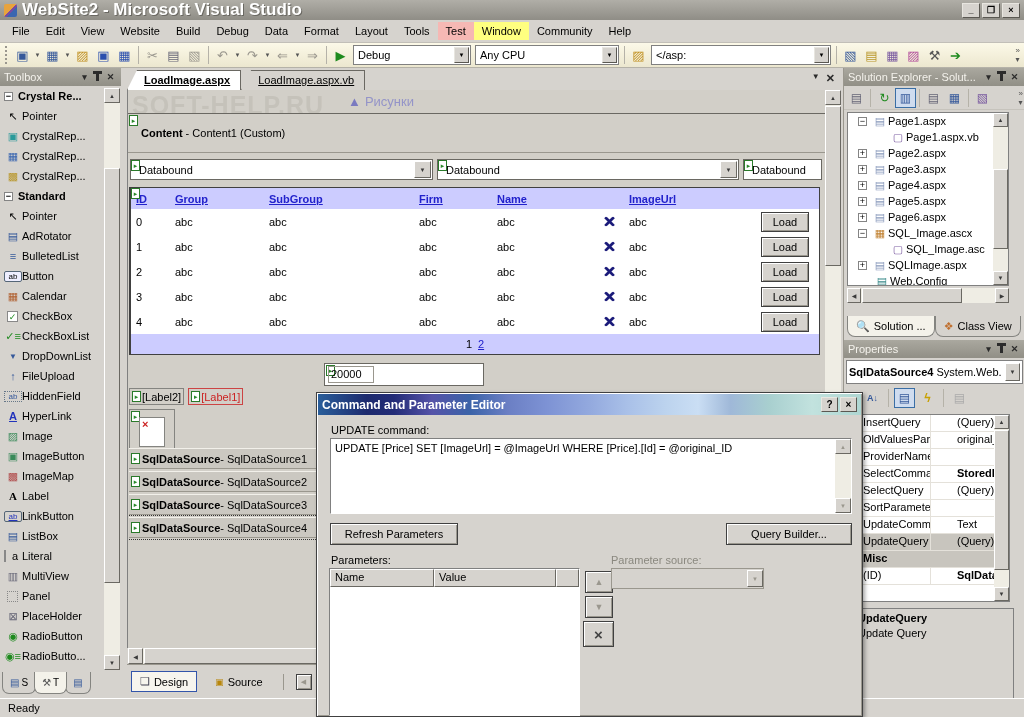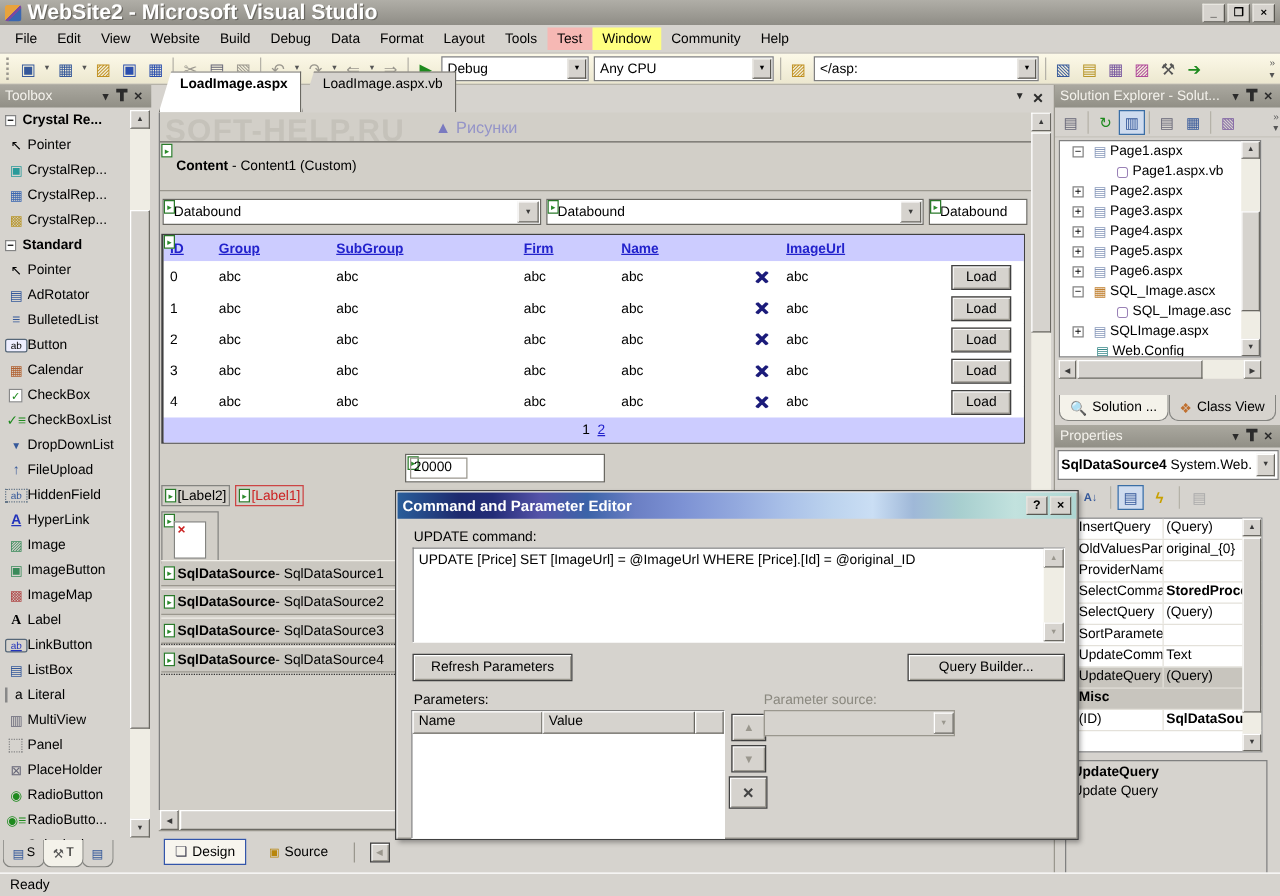--- a/index.html
+++ b/index.html
@@ -43,21 +43,21 @@
   .tb-row { height:20px; display:flex; align-items:center; padding-left:4px; }
   .tb-row .gl { width:18px; text-align:center; font-size:11px; flex:0 0 18px; display:inline-flex; justify-content:center; }
   .tb-row .lb { white-space:nowrap; overflow:hidden; }
   .tb-grp { font-weight:bold; }
   .expbox { width:9px; height:9px; border:1px solid #848484; background:#fff; font-size:9px; line-height:7px; text-align:center; display:inline-block; margin-right:5px; }
   .tb-tabs { position:absolute; bottom:0; left:0; height:26px; display:flex; align-items:flex-start; padding-left:2px; }
   .tb-tab { height:22px; border:1px solid #848480; border-top:none; border-radius:0 0 7px 7px; padding:2px 7px; margin-right:-2px; background:#d6d3ce; display:flex; align-items:center; font-size:10px; }
   .tb-tab.on { background:#f4f2ea; z-index:2; }
   
   .doc-tabs { left:127px; top:68px; width:716px; height:22px; display:flex; align-items:flex-end; }
-  .dtab { height:33px; padding:3px 10px 0 16px; border:1px solid #6a6862; border-bottom:none; background:#d6d3ce; clip-path:polygon(10px 0,100% 0,100% 100%,0 100%); }
+  .dtab { height:20px; padding:3px 10px 0 16px; border:1px solid #6a6862; border-bottom:none; background:#d6d3ce; clip-path:polygon(10px 0,100% 0,100% 100%,0 100%);text-decoration:underline; }
   .dtab.on { background:#fff; font-weight:bold; }
   .doc-btns { position:absolute; right:8px; top:4px; display:flex; gap:6px; color:#2b2b2b; }
   .design { left:127px; top:90px; width:714px; height:558px; background:#d2cfc8; border-left:1px solid #808080; overflow:hidden; }
   .watermark { left:4px; top:1px; font-size:25px; font-weight:bold; color:#c5c2ba; letter-spacing:1px; }
   .pichdr { left:220px; top:4px; color:#9494c8; font-size:13px; display:flex; align-items:center; gap:4px; }
   .sg { display:inline-flex; width:9px; height:11px; background:#fff; border:1px solid #2a7a2a; align-items:center; justify-content:center; font-size:7px; color:#2a8a2a; }
   .combo { background:#fff; border:1px solid #6a6862; height:21px; display:flex; align-items:center; position:absolute; }
   .combo .val { flex:1; padding:0 3px; overflow:hidden; white-space:nowrap; }
   .combo .arr { width:17px; height:17px; margin-right:1px; font-size:6px; }
   .gv { position:absolute; left:1px; top:97px; width:691px; border:1px solid #404040; border-left:2px solid #404040; background:#fff; }
@@ -77,28 +77,28 @@
   .se-toolbar { height:24px; display:flex; align-items:center; padding:0 2px; border-bottom:1px solid #c6c3bc; }
   .sebtn { width:21px; height:20px; display:flex; align-items:center; justify-content:center; font-size:12px; }
   .selbox { border:1px solid #3a6ea5; background:#cfdcef; }
   .tree { position:absolute; left:3px; top:44px; width:162px; height:174px; background:#fff; border:1px solid #808080; overflow:hidden; }
   .trow { height:16px; display:flex; align-items:center; white-space:nowrap; }
   .trow .gl { width:16px; display:inline-flex; justify-content:center; font-size:11px; flex:0 0 16px; }
   .se-tabs { position:absolute; left:0; top:248px; height:22px; display:flex; padding-left:3px; }
   .se-tab { height:21px; border:1px solid #848480; border-top:none; border-radius:0 0 8px 8px; padding:2px 8px; display:flex; align-items:center; gap:4px; background:#d6d3ce; }
   .se-tab.on { background:#f4f2ea; }
   .pgrid { position:absolute; left:16px; top:74px; width:150px; height:188px; background:#fff; border:1px solid #808080; }
-  .prow { height:17px; display:flex; border-bottom:1px solid #e4e1da; }
+  .prow { height:17px; display:flex; border-bottom:1px solid #e4e1da;gap:24px; }
   .prow .pn { width:70px; padding:1px 2px; border-right:1px solid #e4e1da; overflow:hidden; white-space:nowrap; }
   .prow .pv { flex:1; padding:1px 2px; overflow:hidden; white-space:nowrap; }
   .prow.sel { background:#c8c5be; }
   .prow.cat { background:#c8c5be; font-weight:bold; }
   .pdesc { position:absolute; left:8px; top:268px; width:162px; height:92px; border:1px solid #808080; background:#d6d3ce; padding:3px 5px; }
   
-  .dialog { left:316px; top:392px; width:547px; height:280px; background:#d6d3ce; border:1px solid #404040; box-shadow: inset 1px 1px 0 #fff, inset -1px -1px 0 #9a978e, 2px 2px 4px rgba(0,0,0,.35); z-index:50; }
+  .dialog { left:316px; top:392px; width:547px; height:325px; background:#d6d3ce; border:1px solid #404040; box-shadow: inset 1px 1px 0 #fff, inset -1px -1px 0 #9a978e, 2px 2px 4px rgba(0,0,0,.35); z-index:50; }
   .dlg-title { height:21px; margin:1px; display:flex; align-items:center; padding:0 4px; color:#fff; font-weight:bold; font-size:12px;
     background:linear-gradient(90deg,#2a5e9a 0%,#1d2a6e 9%,#232c77 14%,#5553a8 21%,#3b63a8 28%,#6b7fc4 35%,#7d92d4 42%,#93a9de 50%,#a9c0e8 57%,#bcd3ee 64%,#cadef4 70%,#9fb8d8 76%,#a8cfcf 83%,#c2e2de 91%,#aed6d2 100%); }
   .dlg-title .t { flex:1; }
   .dbtn { width:17px; height:15px; display:flex; align-items:center; justify-content:center; font-size:10px; font-weight:bold; color:#000; margin-left:2px; }
   .cmdbox { position:absolute; left:13px; top:45px; width:522px; height:76px; background:#fff; border:1px solid; border-color:#808080 #fff #fff #808080; }
   .cmdtext { position:absolute; left:4px; top:3px; right:20px; font-size:11px; }
   .pbtn { position:absolute; height:22px; display:flex; align-items:center; justify-content:center; font-size:11px; }
   .plist { position:absolute; left:12px; top:175px; width:251px; bottom:0; background:#fff; border:1px solid; border-color:#808080 #fff #fff #808080; }
   .plist-hd { display:flex; height:18px; }
   .plist-hd div { border:1px solid; border-color:#fff #6a6862 #6a6862 #fff; background:#d6d3ce; padding:1px 4px; }

